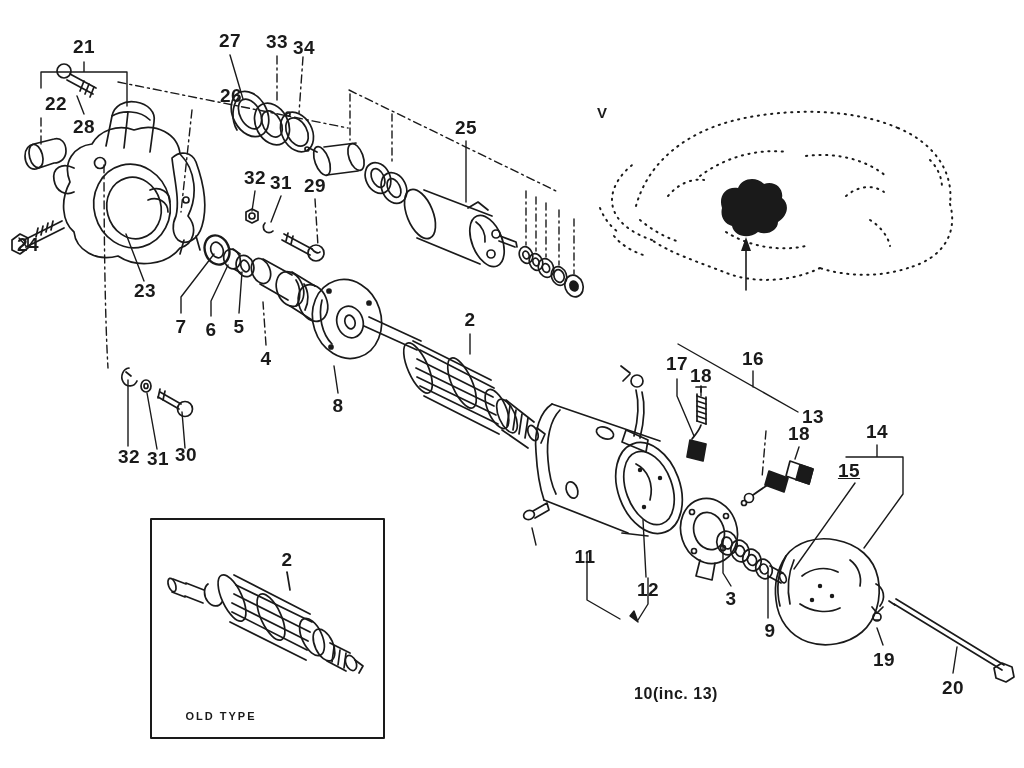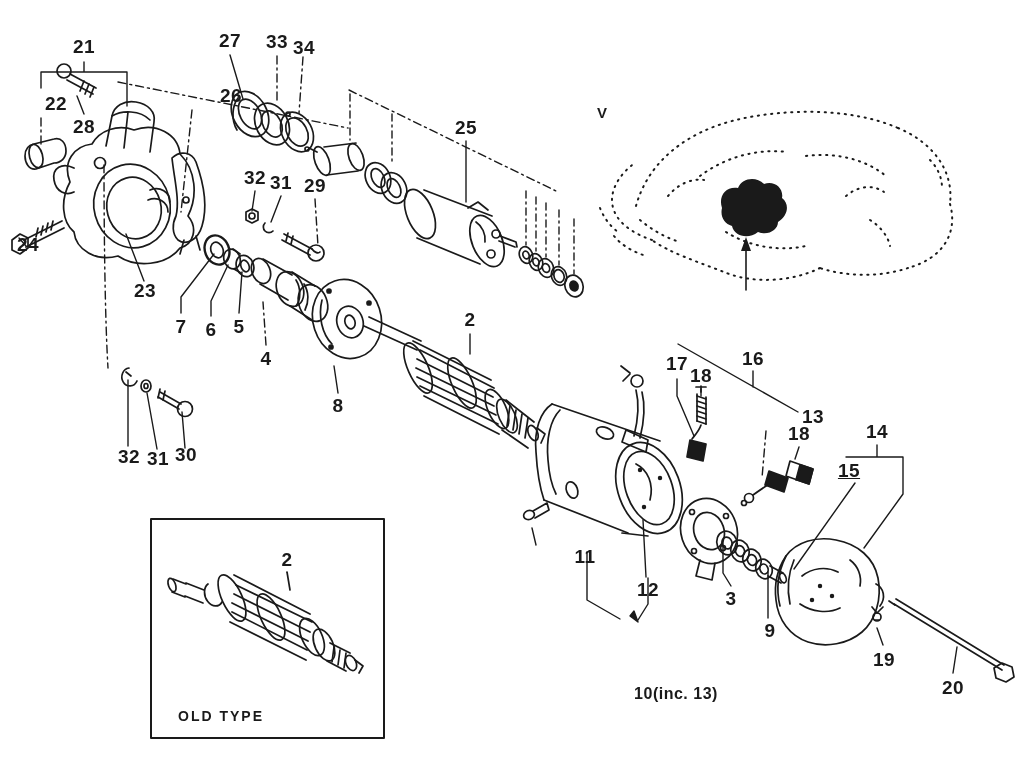--- a/index.html
+++ b/index.html
@@ -21,21 +21,21 @@
     letter-spacing:0.5px;
   }
   .caption{
     position:absolute;
     transform:translate(-50%,-50%);
     font:700 16px "Liberation Sans",sans-serif;
     color:var(--ink,#1a1a1a);
     white-space:nowrap;
   }
   .caption.includes{left:876px;top:304px;letter-spacing:2.2px;}
-  .caption.oldtype{left:221px;top:716px;font-size:14px;letter-spacing:2px;}
+  .caption.oldtype{left:221px;top:716px;font-size:11px;letter-spacing:2px;}
   .caption.vmark{left:602px;top:112px;font-size:15px;font-weight:600;}
 </style>
 </head>
 <body>
 
 <div class="stage">
 
 <svg viewBox="0 0 1024 768" width="1024" height="768">
   <g stroke="currentColor" fill="none" stroke-width="1.7" stroke-linecap="round" stroke-linejoin="round">
 

